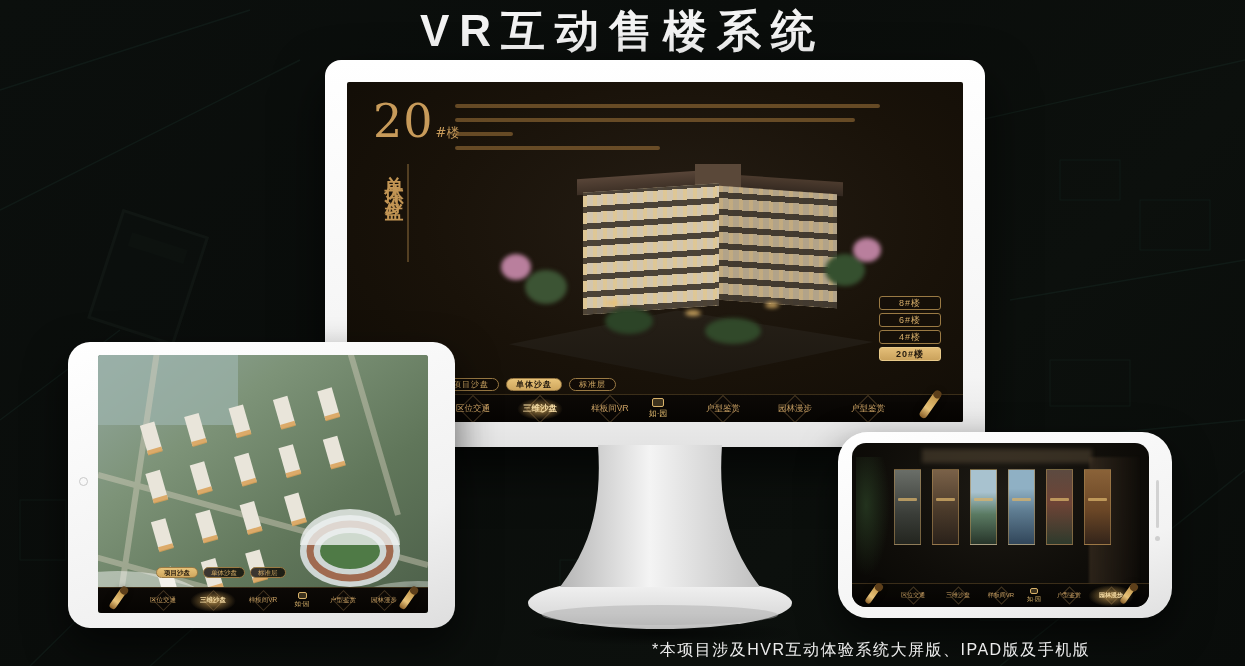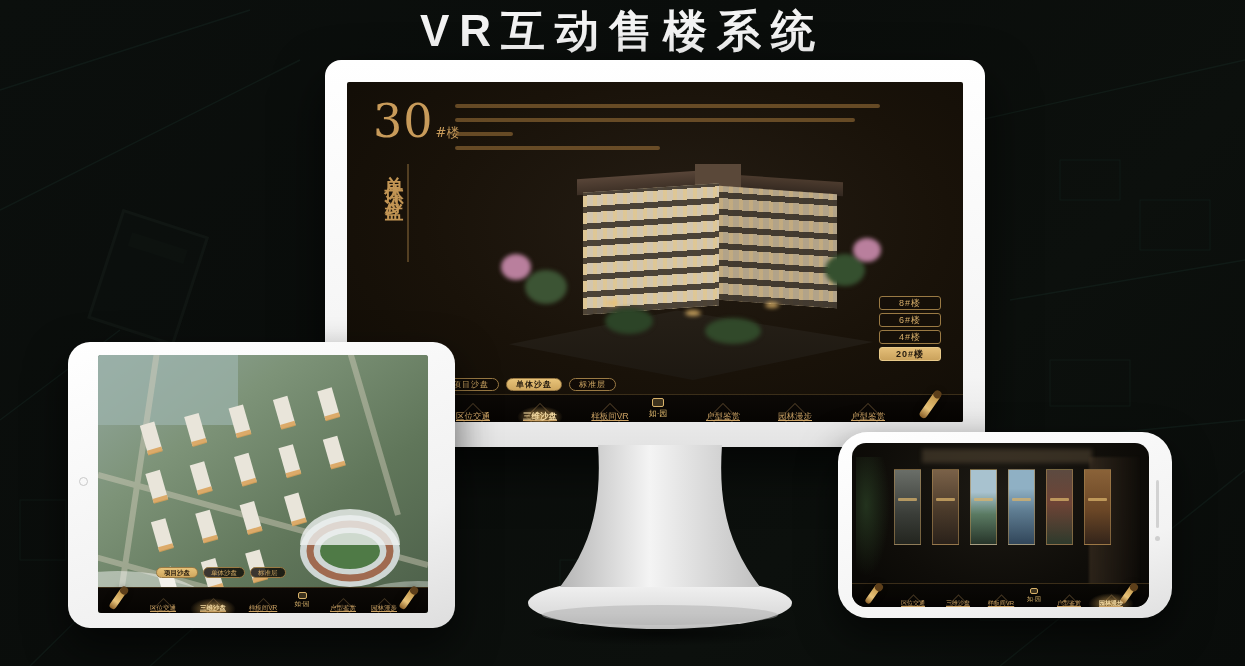--- a/index.html
+++ b/index.html
@@ -78,22 +78,22 @@
   .subtabs { position:absolute; left:96px; top:296px; display:flex; gap:7px; }
   .subtab { height:13px; padding:0 9px; border:1px solid #9a7a44; border-radius:7px;
     color:#cfa763; font-size:8px; line-height:11px; background:rgba(15,10,5,.75);
     letter-spacing:1px; cursor:pointer; }
   .subtab.active { background:linear-gradient(180deg,#e8c379,#cfa75e); color:#241a0e; font-weight:700; }
 
   
   .navstrip { position:absolute; left:0; right:0; bottom:0; height:28px;
     background:linear-gradient(180deg,#0c0906 0%,#060402 100%);
     border-top:1px solid rgba(160,125,70,.35); }
-  .nav-item { position:absolute; top:8px; height:100%; display:flex; align-items:center;
-    justify-content:center; color:#c9a063; cursor:pointer; white-space:nowrap;text-decoration:underline; }
+  .nav-item { position:absolute; top:0; height:100%; display:flex; align-items:center;
+    justify-content:center; color:#c9a063; cursor:pointer; white-space:nowrap; }
   .nav-item .dia { position:absolute; width:20px; height:20px; border:1px solid rgba(201,160,99,.30);
     transform:rotate(45deg); }
   .nav-item.active .lbl { color:#f2d9a2; font-weight:700; }
   .nav-item.active .glow { position:absolute; width:46px; height:22px; border-radius:50%;
     background:radial-gradient(ellipse, rgba(216,170,90,.75) 0%, rgba(216,170,90,0) 70%); }
   .nav-item .lbl { position:relative; z-index:2; }
   .nav-logo { position:absolute; top:0; height:100%; display:flex; flex-direction:column;
     align-items:center; justify-content:center; color:#d8b26a; cursor:pointer; }
   .nav-logo .emblem { width:12px; height:9px; border:1px solid #d8b26a; border-radius:2px;
     margin-bottom:1px; background:rgba(216,178,106,.25); }
@@ -185,21 +185,21 @@
       <rect x="120" y="240" width="58" height="14" fill="#16201b"></rect>
     </g>
   </svg>
 
   <div class="page-title">VR互动售楼系统</div>
 
   <div class="monitor-body">
     <div class="monitor-screen">
 
       <div class="block-title">
-        <span class="num">30</span><span class="suffix">#楼</span>
+        <span class="num">20</span><span class="suffix">#楼</span>
       </div>
       <div class="block-sub">单体沙盘</div>
       <div class="block-sub-rule"></div>
 
       <div class="intro-line" style="left:108px; top:22px; width:425px;"></div>
       <div class="intro-line" style="left:108px; top:36px; width:400px;"></div>
       <div class="intro-line" style="left:108px; top:50px; width:58px;"></div>
       <div class="intro-line" style="left:108px; top:64px; width:205px;"></div>
 
       <div class="sand-table">
@@ -428,14 +428,15 @@
         <div class="nav-item active" style="left:238px;width:42px;">
             <span class="glow"></span>
             <span class="dia"></span>
             <span class="lbl">园林漫步</span>
           </div>
         <div class="scroll-icon" style="right:10px;top:7px;"></div>
       </div>
     </div>
   </div>
 
+  <div class="footnote">*本项目涉及HVR互动体验系统大屏版、IPAD版及手机版</div>
 
 </div>
 
 </body></html>

